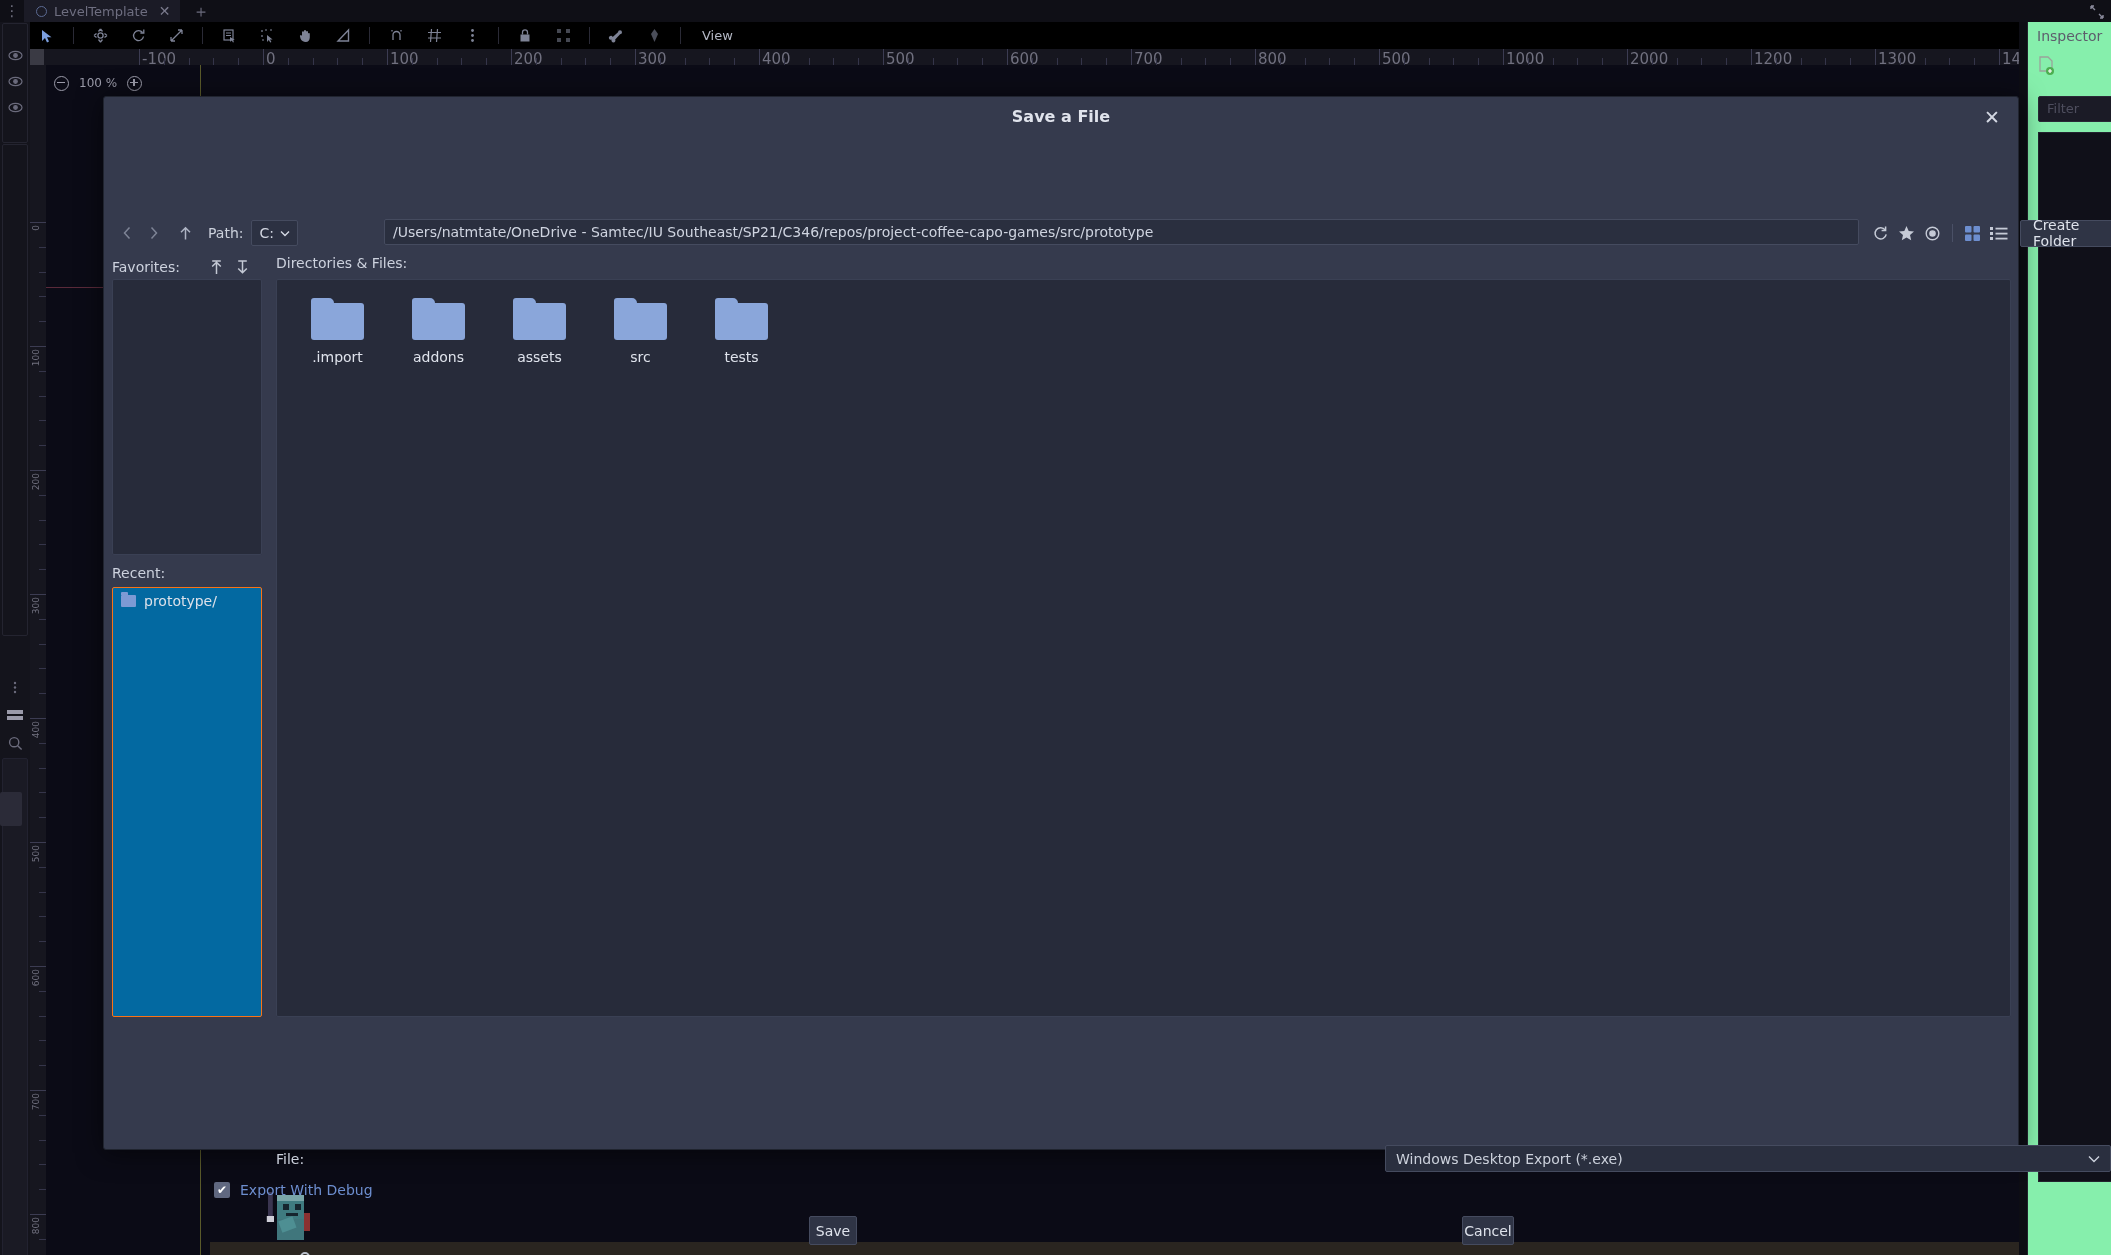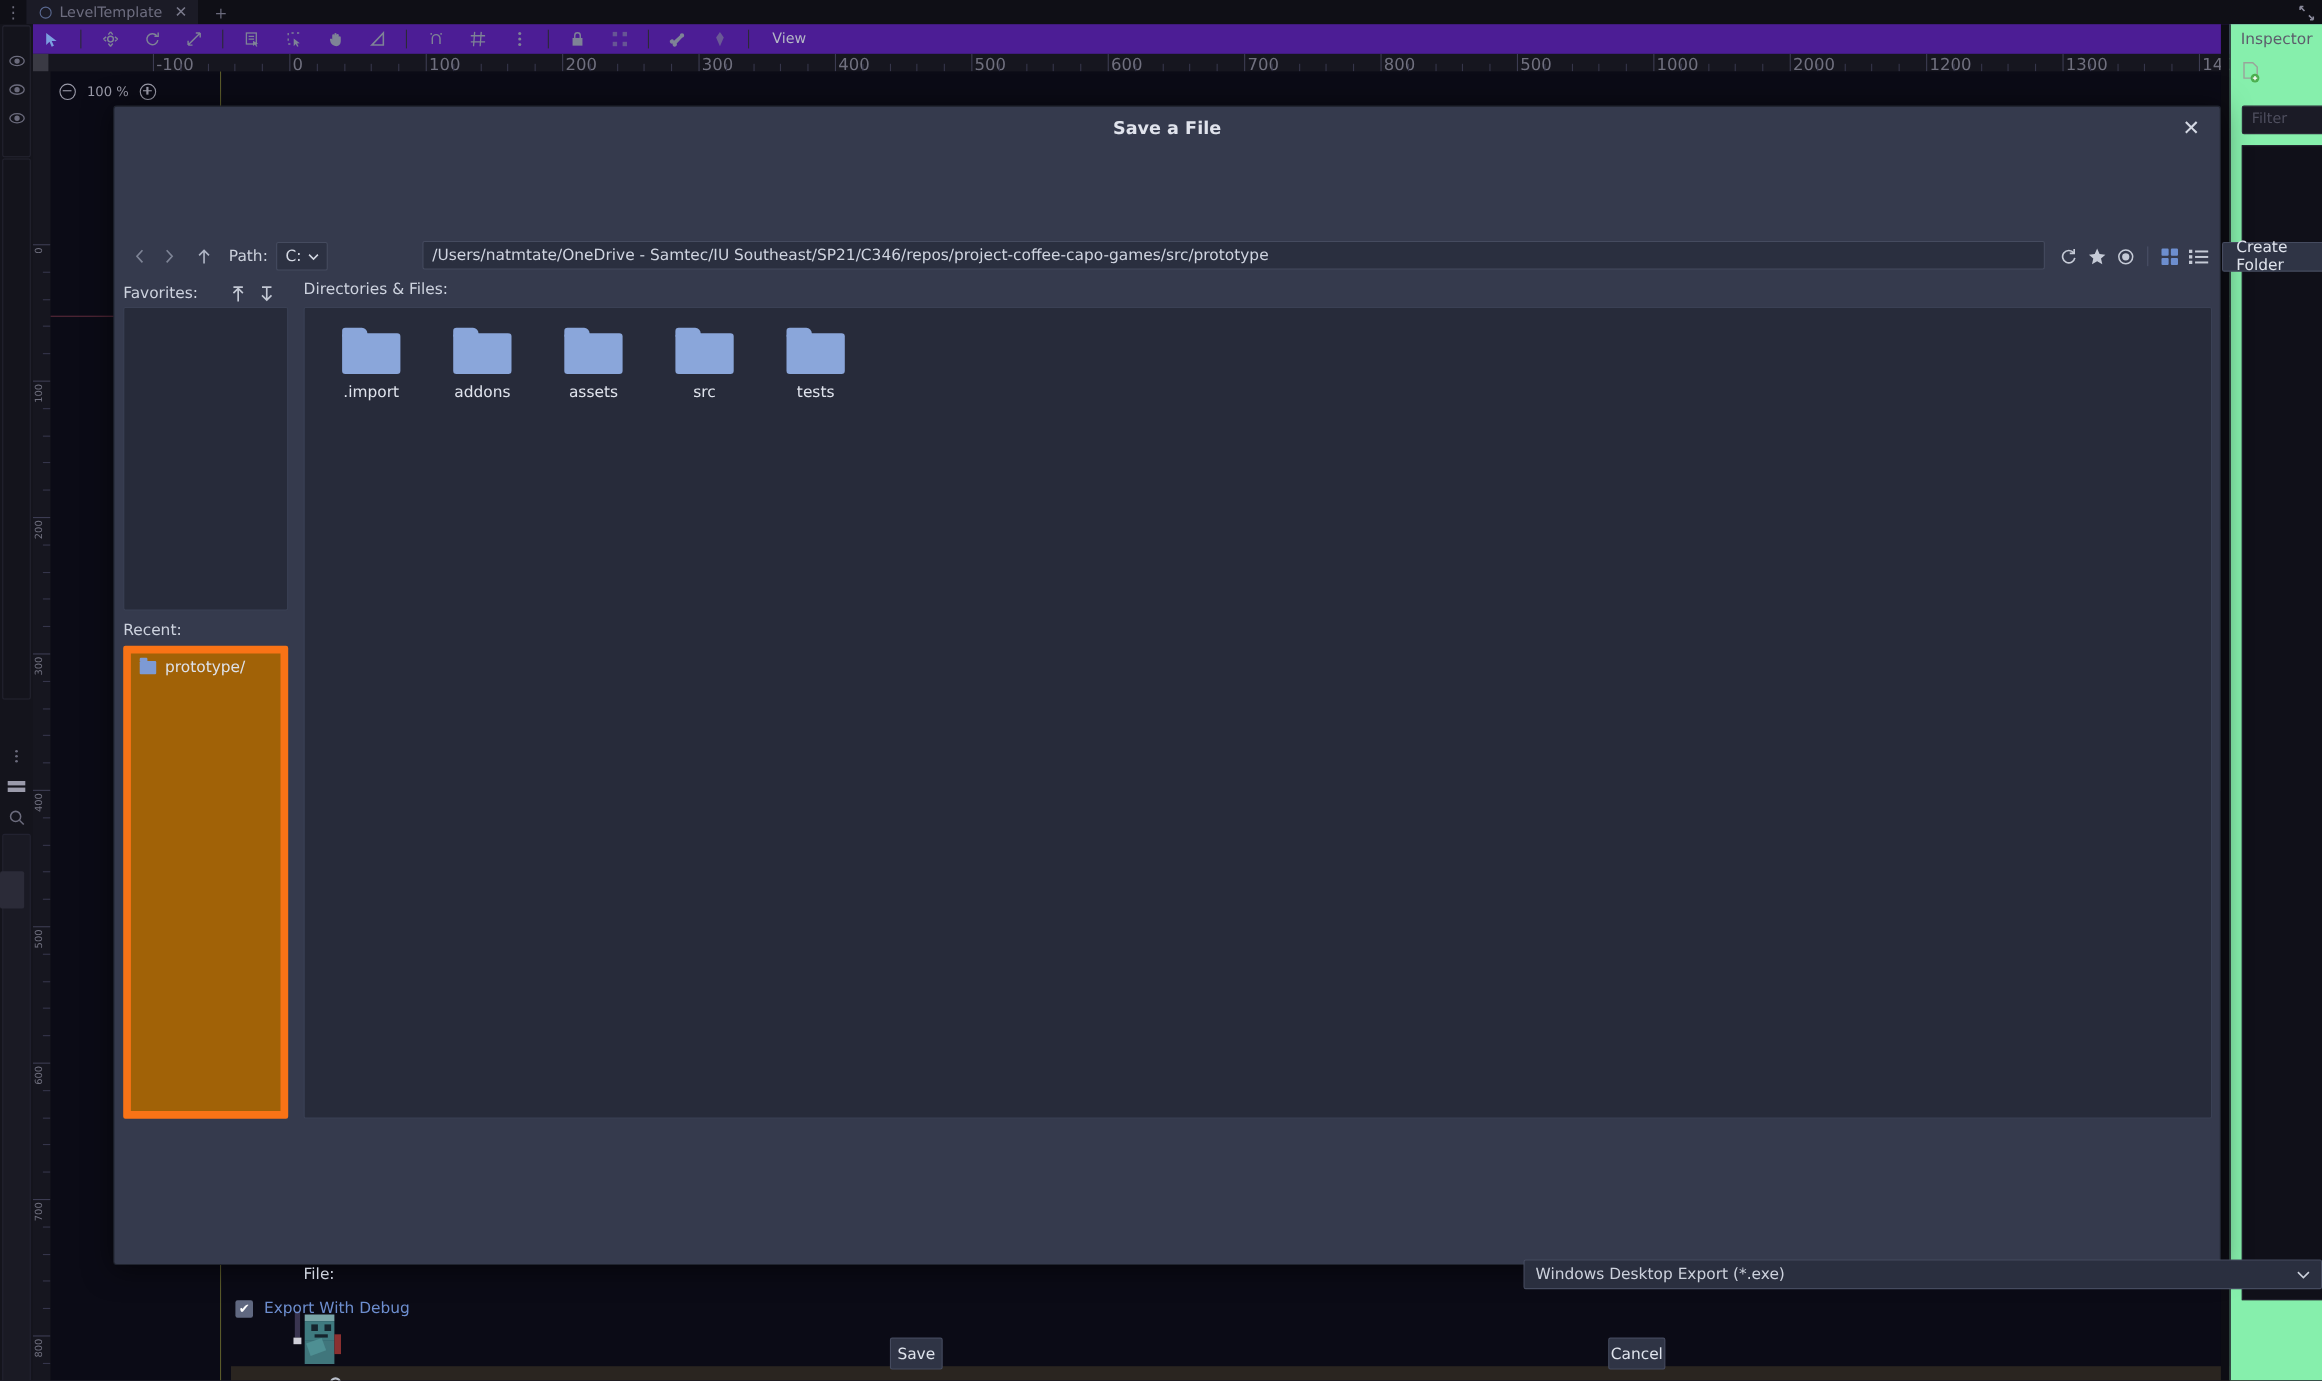--- a/index.html
+++ b/index.html
@@ -24,21 +24,21 @@
   }
   .scene-tab .circ {
     width: 11px; height: 11px; border: 1.6px solid #5b6a92; border-radius: 50%;
     display: inline-block;
   }
   .tab-close { color: #7a7a8c; font-size: 14px; margin-left: 4px; }
   .tab-plus { color: #6a6a7c; font-size: 17px; padding: 0 12px; }
 
   .editor-toolbar {
     position: absolute; left: 30px; top: 22px; width: 2081px; height: 27px;
-    background: #4c1d95; display: flex; align-items: center; gap: 4px;
+    background: #000000; display: flex; align-items: center; gap: 4px;
   }
   .tb-btn {
     width: 34px; height: 27px; display: flex; align-items: center; justify-content: center;
     color: #7e8396;
   }
   .tb-btn.active { color: #7b9fe0; }
   .tb-sep { width: 1px; height: 17px; background: #2a2a36; margin: 0 5px; }
   .tb-view { color: #b4b8c5; font-size: 13px; padding: 0 12px; }
 
   .ruler-h {
@@ -190,21 +190,21 @@
   .fav-arrow { width: 26px; height: 22px; display:flex; align-items:center; justify-content:center; color: #c3c8d4; }
   .favorites-list {
     position: absolute; left: 8px; top: 182px; width: 150px; height: 276px;
     background: #272b3a; border: 1px solid #3a4054; border-radius: 2px;
   }
   .recent-hdr {
     position: absolute; left: 8px; top: 468px; color: #cdd2de; font-size: 14px;
   }
   .recent-list {
     position: absolute; left: 8px; top: 490px; width: 150px; height: 430px;
-    background: #a16207; border: 7px solid #f97316; border-radius: 2px;
+    background: #0369a1; border: 1px solid #f97316; border-radius: 2px;
   }
   .recent-item {
     display: flex; align-items: center; gap: 8px;
     height: 26px; padding: 0 8px; color: #dde1ea; font-size: 14px;
   }
   .folder-mini {
     width: 15px; height: 12px; background: #7d9ad4; border-radius: 1px; position: relative; flex: 0 0 auto;
   }
   .folder-mini::before {
     content: ""; position: absolute; left: 0; top: -3px; width: 7px; height: 3px;

